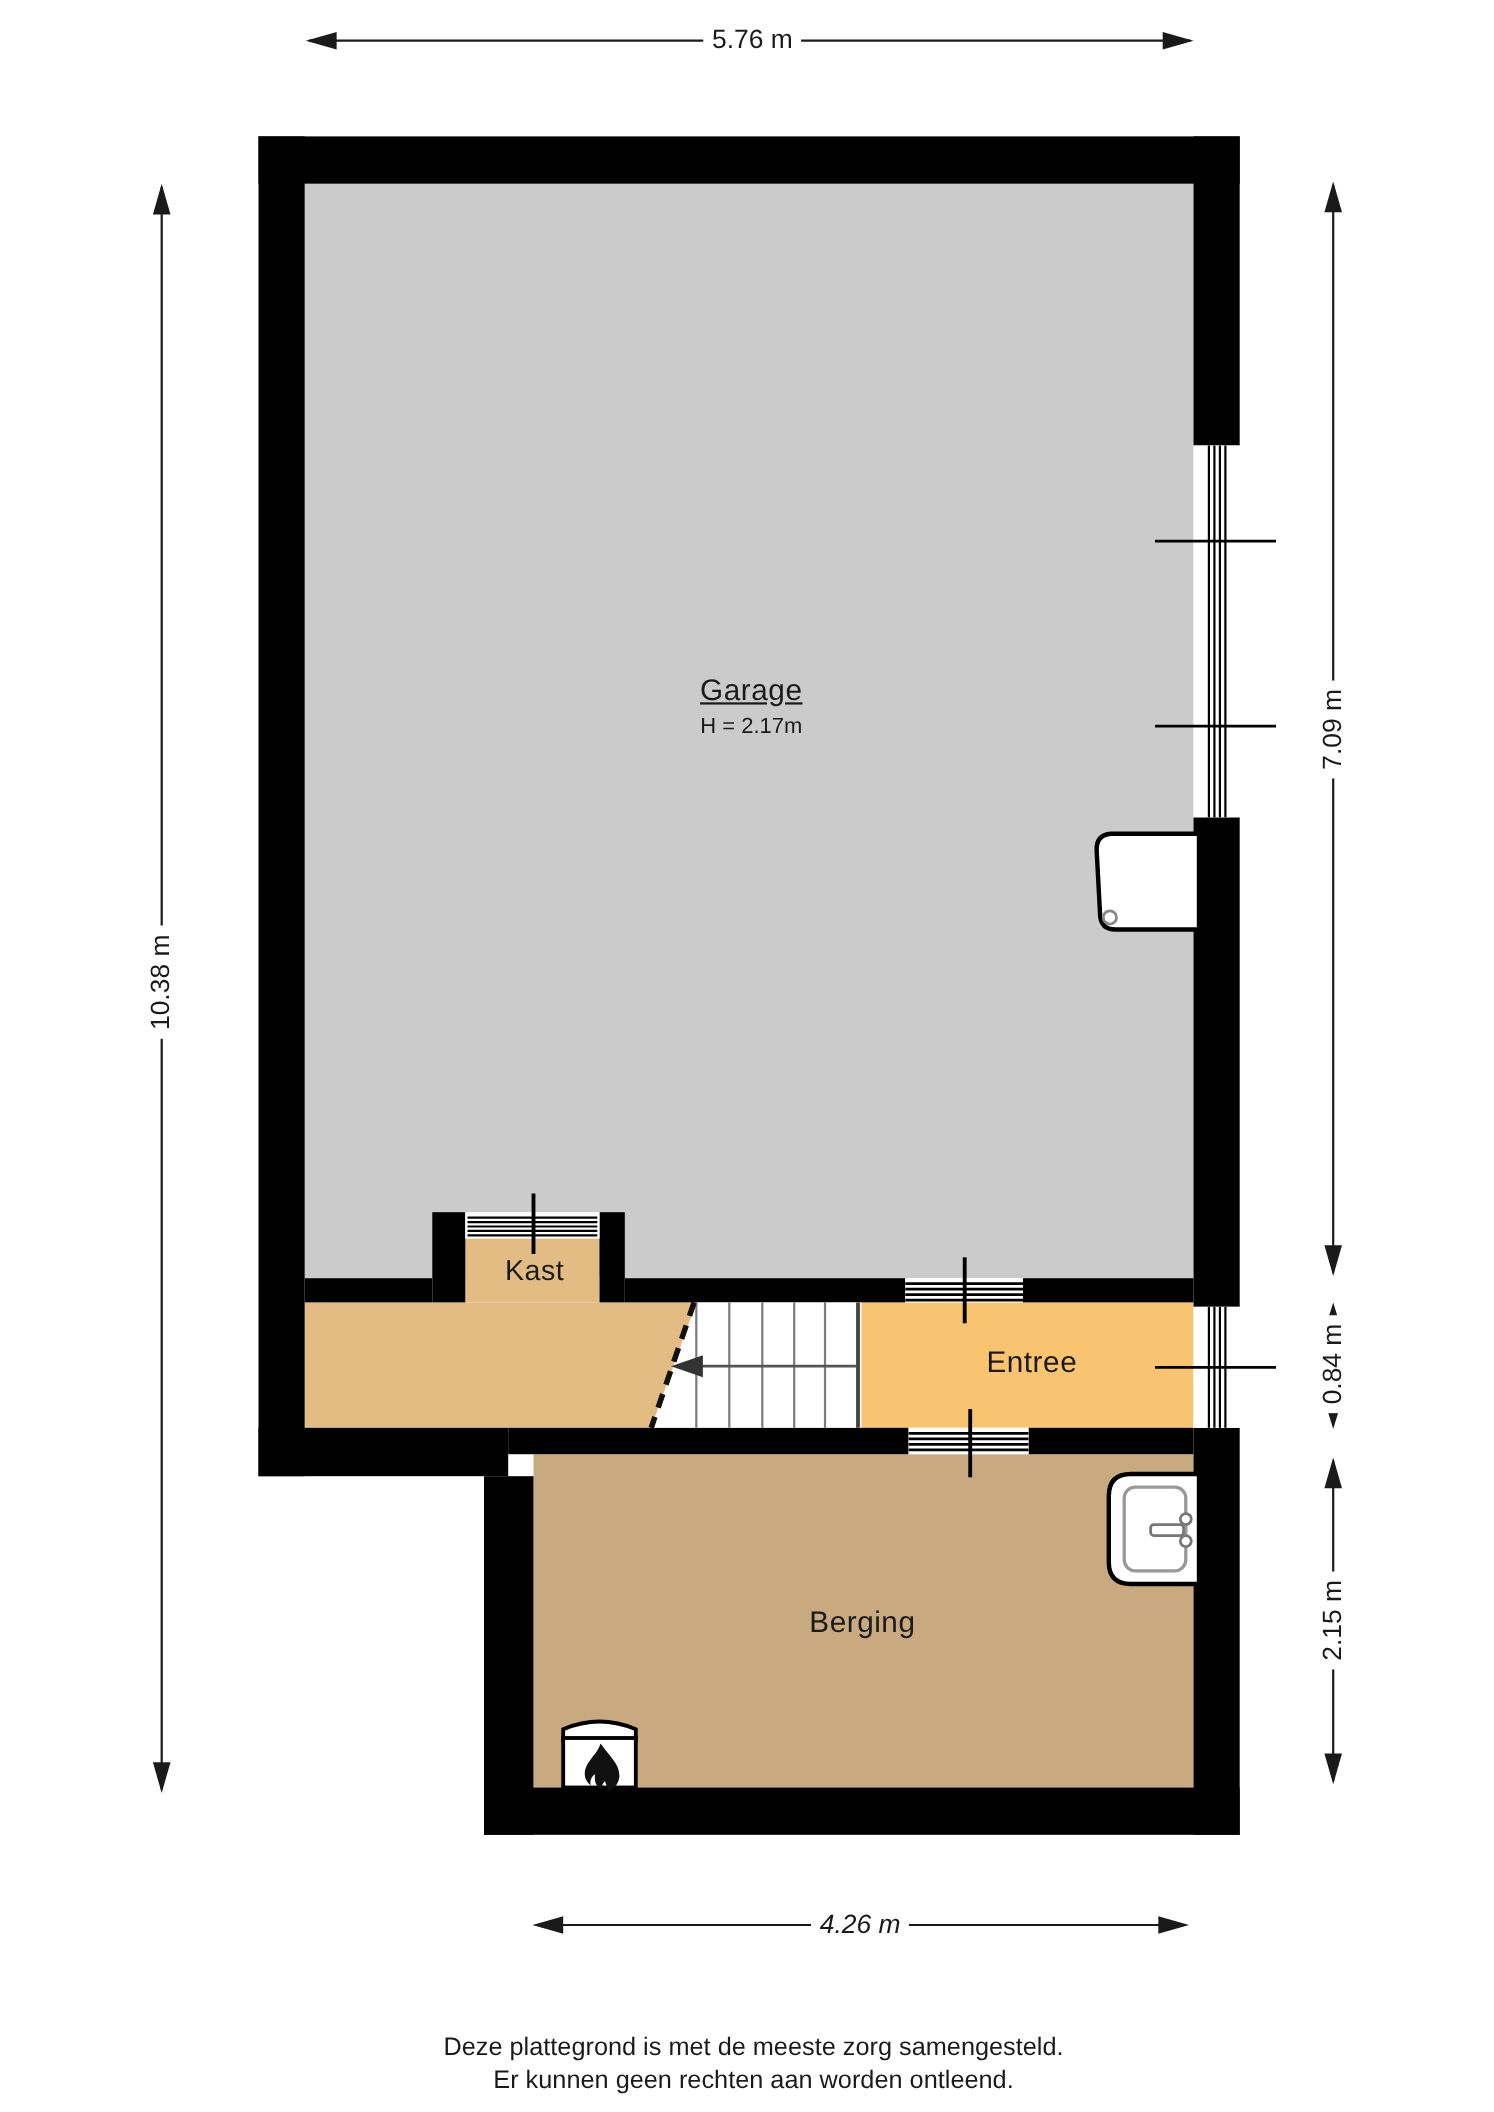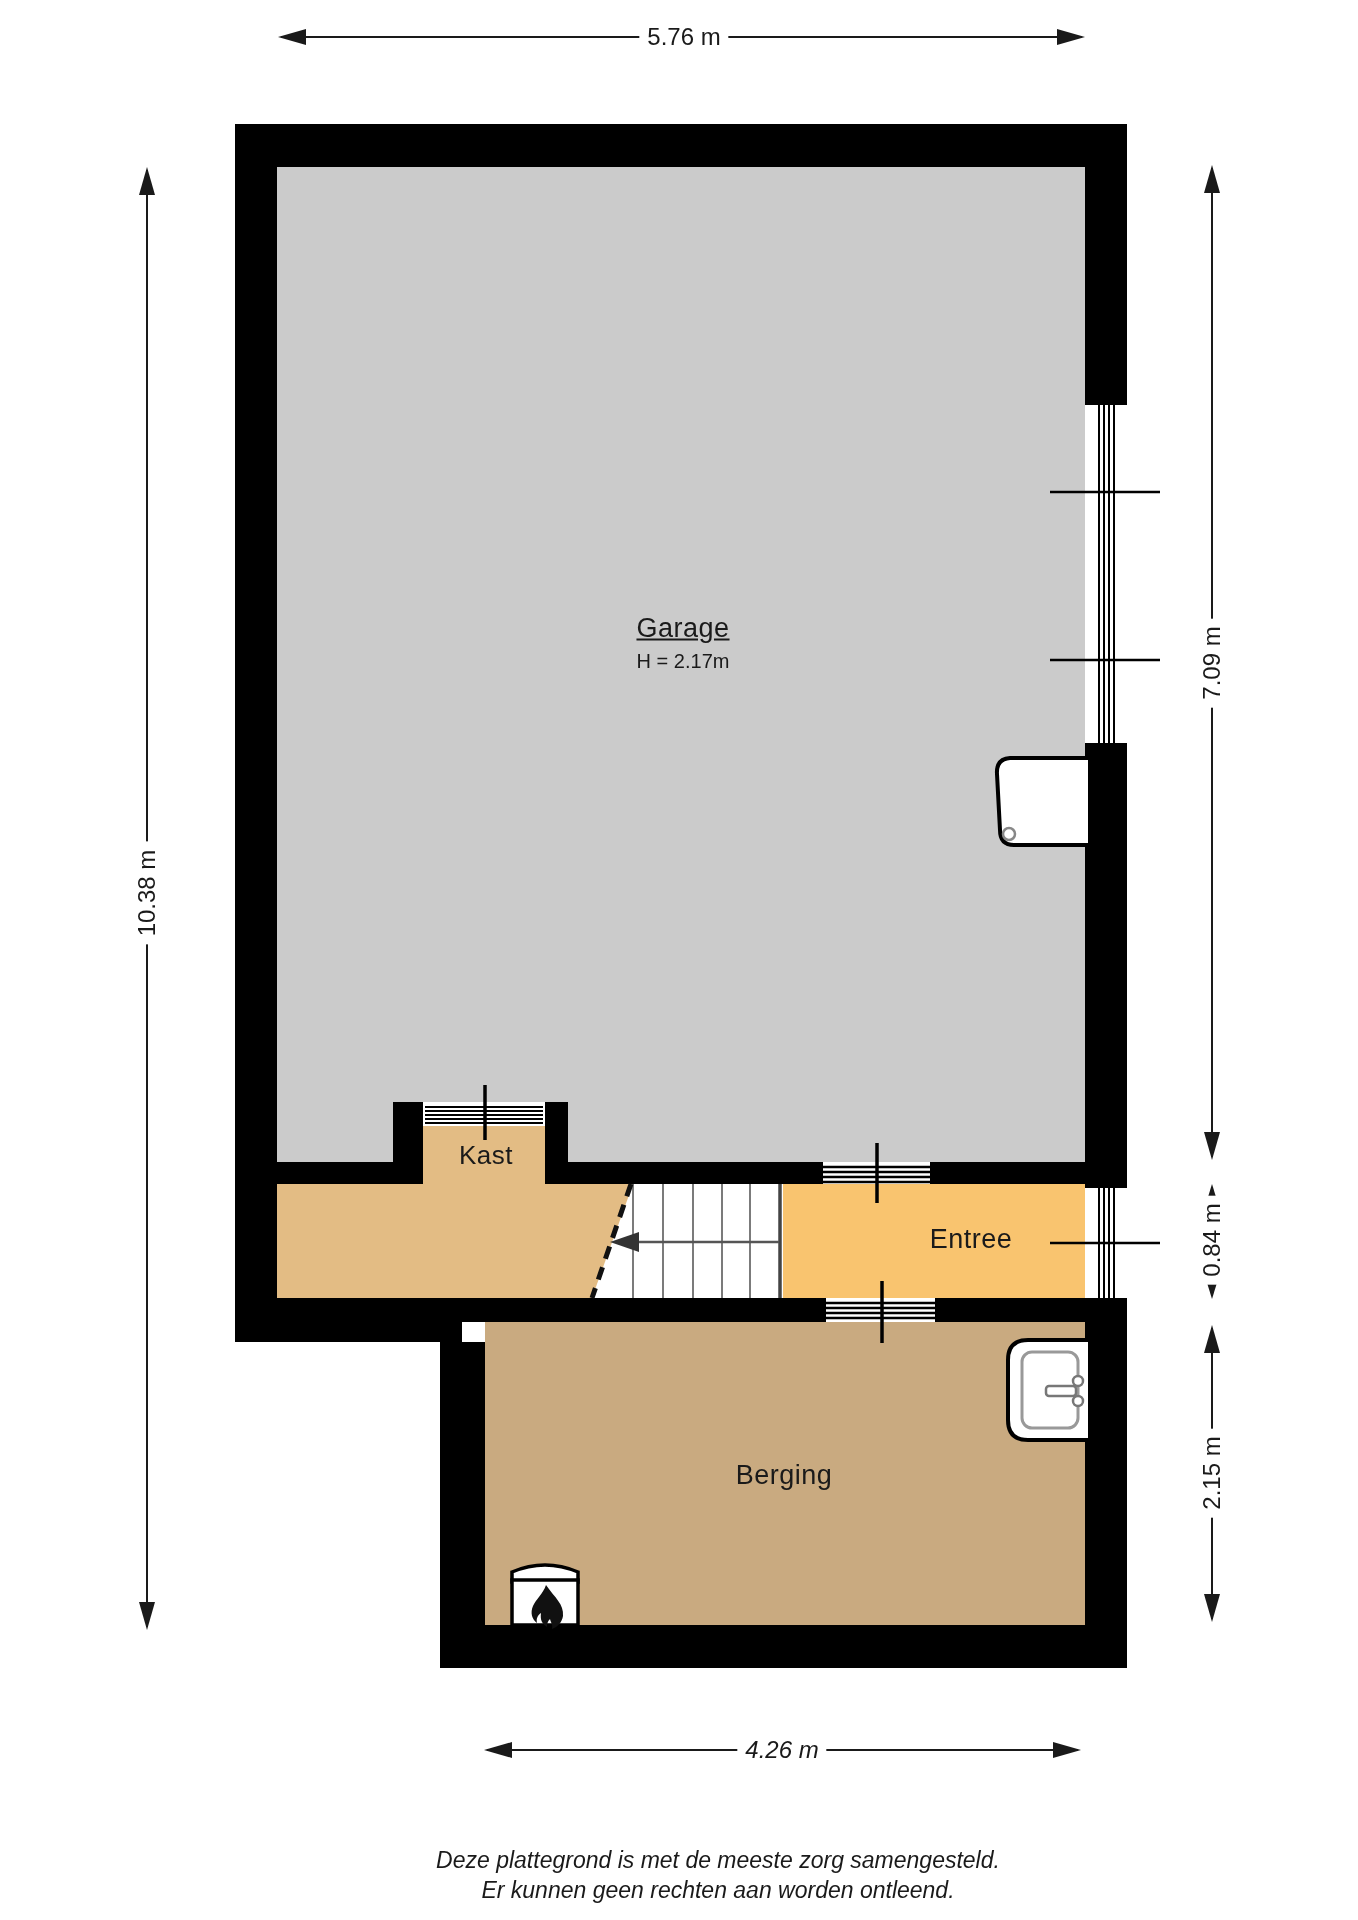--- a/index.html
+++ b/index.html
@@ -177,28 +177,28 @@
 
       <line x1="487" y1="1750" x2="1078" y2="1750"></line>
       <polygon points="484,1750 512,1742 512,1758" fill="#1a1a1a" stroke="none"></polygon>
       <polygon points="1081,1750 1053,1742 1053,1758" fill="#1a1a1a" stroke="none"></polygon>
     </g>
   </svg>
 
   <div class="room-label" style="left:683px;top:628px;text-decoration:underline;">Garage</div>
   <div class="room-sub" style="left:683px;top:661px;">H = 2.17m</div>
   <div class="room-label" style="left:486px;top:1155px;font-size:26px;text-align:right;">Kast</div>
-  <div class="room-label" style="left:938px;top:1239px;margin-left:33px;">Entree</div>
+  <div class="room-label" style="left:938px;top:1239px;">Entree</div>
   <div class="room-label" style="left:784px;top:1475px;text-align:right;">Berging</div>
 
   <div class="dim-label" style="left:684px;top:37px;">5.76 m</div>
   <div class="dim-label vert" style="left:147px;top:893px;">10.38 m</div>
   <div class="dim-label vert" style="left:1212px;top:663px;">7.09 m</div>
   <div class="dim-label vert" style="left:1212px;top:1240px;">0.84 m</div>
   <div class="dim-label vert" style="left:1212px;top:1473px;">2.15 m</div>
   <div class="dim-label" style="left:782px;top:1750px;font-style:italic;">4.26 m</div>
 
-  <div class="footer" style="left:718px;top:1845px;font-style:italic;">
+  <div class="footer" style="left:685px;top:1845px;">
     <div>Deze plattegrond is met de meeste zorg samengesteld.</div>
     <div>Er kunnen geen rechten aan worden ontleend.</div>
   </div>
 
 </div>
 
 </body></html>

